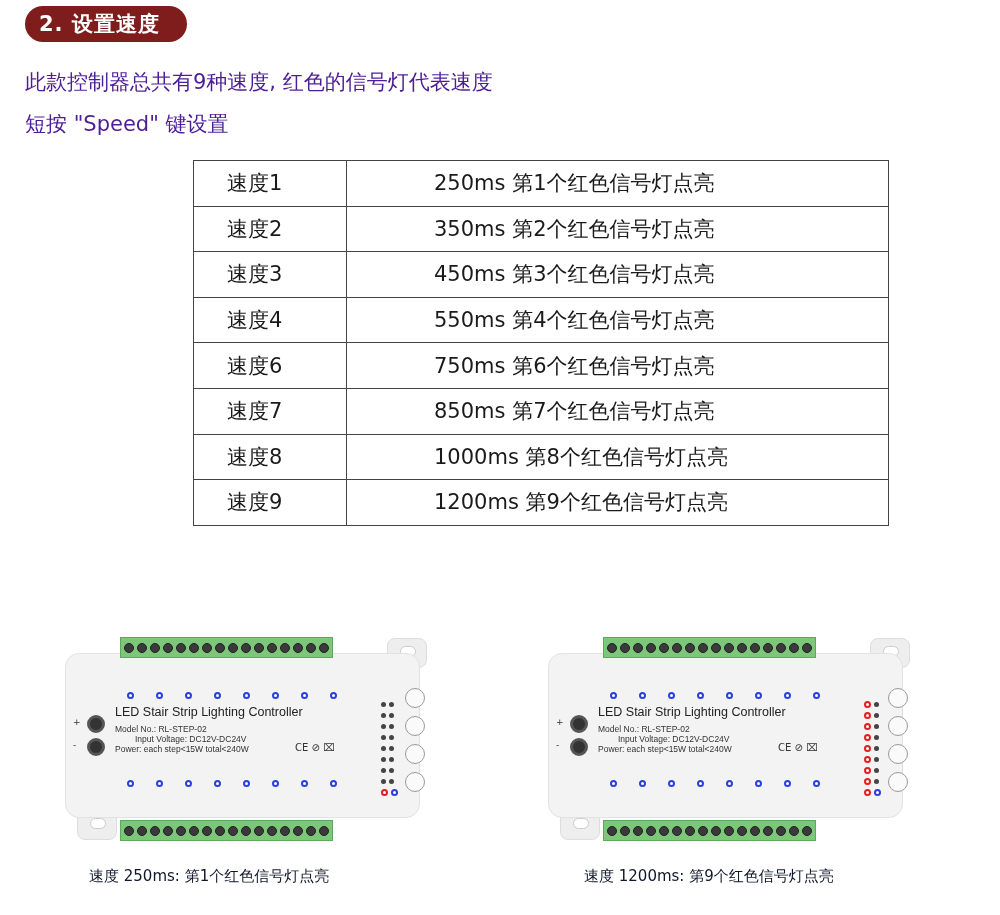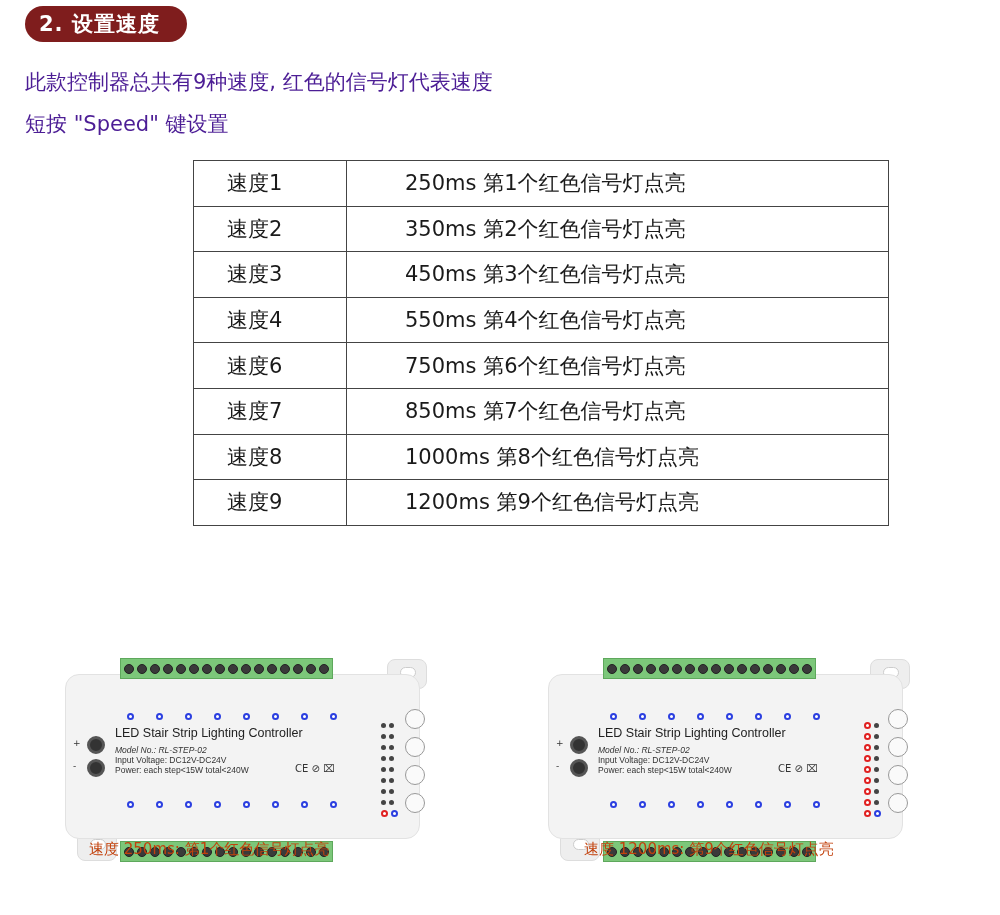--- a/index.html
+++ b/index.html
@@ -19,23 +19,23 @@
   .intro.l2 { top: 110px; }
 
   table.speeds {
     position: absolute; left: 157px; top: 160px; width: 696px;
     border-collapse: collapse; font-size: 21px; margin-left: 36px;
   }
   table.speeds td {
     border: 1.5px solid #444; height: 45.6px; vertical-align: middle;
   }
   table.speeds td.c1 { width: 153px; padding-left: 33px; }
-  table.speeds td.c2 { padding-left: 58px; }
-
-  .device { position: absolute; top: 651px; width: 380px; height: 220px; padding-left: 37px; }
+  table.speeds td.c2 { padding-left: 87px; }
+
+  .device { position: absolute; top: 630px; width: 380px; height: 220px; padding-left: 37px; }
   .device.d1 { left: 65px; }
   .device.d2 { left: 548px; }
   .body-shell {
     position: absolute; left: 0; top: 23px; width: 355px; height: 165px;
     background: #f3f3f3; border-radius: 14px; border: 1px solid #e2e2e2;
   }
   .ear {
     position: absolute; width: 40px; height: 30px; background: #eeeeee;
     border: 1px solid #ddd; border-radius: 8px;
   }
@@ -49,35 +49,35 @@
   }
   .terminal.top { top: 7px; }
   .terminal.bot { top: 190px; }
   .screw { width: 10px; height: 10px; border-radius: 50%; background: #3a3a3a; border: 1px solid #222; }
   .led-row { position: absolute; left: 62px; width: 210px; display: flex; justify-content: space-between; }
   .led-row.top { top: 62px; }
   .led-row.bot { top: 150px; }
   .bled { width: 7px; height: 7px; border-radius: 50%; border: 2px solid #2b3fe0; background: #fff; }
   .title-text { position: absolute; left: 50px; top: 75px; font-size: 12.5px; font-family: "Liberation Sans", sans-serif; color: #222; }
   .spec { position: absolute; left: 50px; font-size: 8.5px; font-family: "Liberation Sans", sans-serif; color: #333; }
-  .spec.s1 { top: 94px; font-style: italic; } .spec.s2 { top: 104px; } .spec.s3 { top: 114px; }
+  .spec.s1 { top: 94px; } .spec.s2 { top: 104px; margin-left: 20px; } .spec.s3 { top: 114px; }
   .marks { position: absolute; left: 230px; top: 112px; font-size: 10px; color: #333; }
   .jack { position: absolute; left: 22px; width: 18px; height: 18px; border-radius: 50%; background: #333; border: 3px solid #555; }
   .jack.j1 { top: 85px; } .jack.j2 { top: 108px; }
   .pol { position: absolute; left: 8px; font-size: 9px; color:#333; }
   .pol.p1 { top: 87px; } .pol.p2 { top: 110px; }
   .indicator-col { position: absolute; left: 316px; top: 70px; display:flex; flex-direction:column; gap: 3px; }
   .ind { width: 5px; height: 5px; border-radius: 50%; background: #444; }
   .ind.red { width: 7px; height: 7px; background: #fff; border: 2px solid #e02020; }
   .ind.blue { width: 7px; height: 7px; background: #fff; border: 2px solid #2b3fe0; }
   .ind-row { display:flex; gap: 3px; align-items:center; height: 8px; }
   .btn { position: absolute; left: 340px; width: 20px; height: 20px; border-radius: 50%; background: #fafafa; border: 1px solid #999; }
   .btn.b1 { top: 58px; } .btn.b2 { top: 86px; } .btn.b3 { top: 114px; } .btn.b4 { top: 142px; }
 
-  .caption { position: absolute; top: 840px; font-size: 15px; color: #c2410c; }
+  .caption { position: absolute; top: 867px; font-size: 15px; color: #0f172a; }
   .caption.c1 { left: 89px; }
   .caption.c2 { left: 584px; }
 </style>
 </head>
 <body>
 
 <div class="badge">2. 设置速度</div>
 <div class="intro l1">此款控制器总共有9种速度, 红色的信号灯代表速度</div>
 <div class="intro l2">短按 "Speed" 键设置</div>
 

